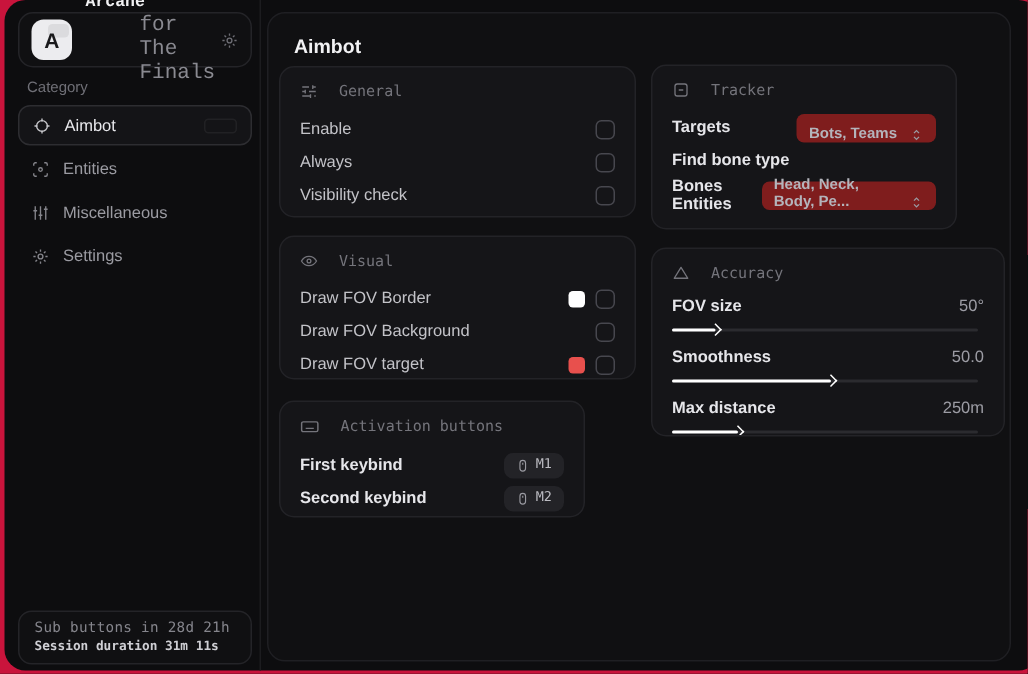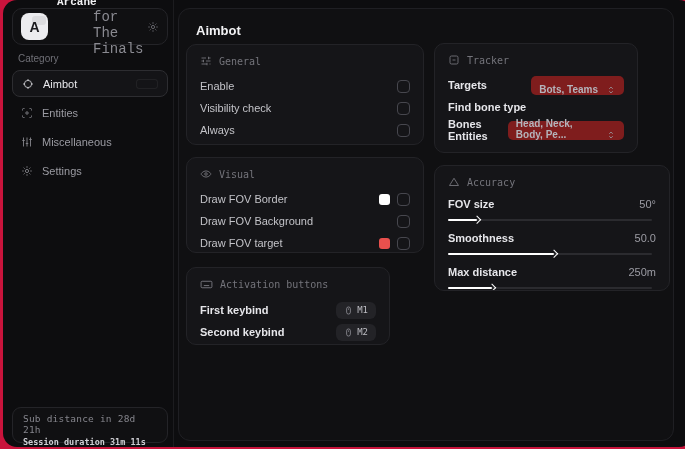--- a/index.html
+++ b/index.html
@@ -29,21 +29,21 @@
     border-radius:9px;background:#101012;box-sizing:border-box;padding:5px 10px;
     font-family:"DejaVu Sans Mono", monospace;}
   .footer-sub{font-size:9.5px;color:#85858c;letter-spacing:.2px;}
   .footer-sess{font-size:8.5px;color:#cfcfd4;font-weight:bold;margin-top:2px;}
   
   .panel{position:absolute;left:178px;top:8px;width:496px;height:433px;background:#101012;
     border:1px solid #1f1f23;border-radius:12px;box-sizing:border-box;}
   .panel-title{position:absolute;left:196px;top:14px;font-size:13px;font-weight:bold;color:#f2f2f4;}
   .card{position:absolute;background:#151518;border:1px solid #232327;border-radius:10px;
     box-sizing:border-box;padding:10px 13px;overflow:hidden;}
-  .card-head{display:flex;align-items:center;gap:7px;color:#74747b;
+  .card-head{display:flex;align-items:center;gap:14px;color:#74747b;
     font-family:"DejaVu Sans Mono", monospace;font-size:10px;margin-bottom:8px;}
   .card-head .hicon{display:flex;color:#74747b;}
   .row{display:flex;align-items:center;justify-content:space-between;min-height:22px;}
   .row-label{font-size:11px;color:#c3c3c8;}
   .row-label.strong{font-weight:bold;color:#e6e6ea;font-size:11px;}
   .controls{display:flex;align-items:center;gap:7px;}
   .checkbox{width:13px;height:13px;border:1.5px solid #47474e;border-radius:4px;box-sizing:border-box;}
   .swatch{width:11px;height:11px;border-radius:3px;}
   .keybadge{display:flex;align-items:center;gap:4px;height:17px;padding:0 8px;border-radius:6px;
     background:#232327;color:#bcbcc2;font-size:9px;font-family:"DejaVu Sans Mono", monospace;}
@@ -123,21 +123,21 @@
       <span class="nicon">
         <svg width="12" height="12" viewBox="0 0 24 24" fill="none" stroke="currentColor" stroke-width="1.8">
           <circle cx="12" cy="12" r="3.2"></circle>
           <path d="M12 2.5v3M12 18.5v3M2.5 12h3M18.5 12h3M5.3 5.3l2.1 2.1M16.6 16.6l2.1 2.1M18.7 5.3l-2.1 2.1M7.4 16.6l-2.1 2.1"></path>
         </svg>
       </span>
       <span>Settings</span>
     </div>
 
     <div class="footer-card">
-      <div class="footer-sub">Sub distance in 28d 21h</div>
+      <div class="footer-sub">Sub buttons in 28d 21h</div>
       <div class="footer-sess">Session duration 31m 11s</div>
     </div>
   </aside>
 
   <main class="panel"></main>
   <h1 class="panel-title">Aimbot</h1>
 
   <section class="card" style="left:186px;top:44px;width:238px;height:101px">
     <div class="card-head">
       <span class="hicon">
@@ -145,25 +145,25 @@
           <path d="M3 6h9M17 6h4M17 3.5v5M3 12h4M12 12h9M7 9.5v5M3 18h11M19 18h2M14 15.5v5"></path>
         </svg>
       </span>
       <span>General</span>
     </div>
     <div class="row">
       <span class="row-label">Enable</span>
       <span class="checkbox"></span>
     </div>
     <div class="row">
+      <span class="row-label">Always</span>
+      <span class="checkbox"></span>
+    </div>
+    <div class="row">
       <span class="row-label">Visibility check</span>
-      <span class="checkbox"></span>
-    </div>
-    <div class="row">
-      <span class="row-label">Always</span>
       <span class="checkbox"></span>
     </div>
   </section>
 
   <section class="card" style="left:186px;top:157px;width:238px;height:96px">
     <div class="card-head">
       <span class="hicon">
         <svg width="12" height="12" viewBox="0 0 24 24" fill="none" stroke="currentColor" stroke-width="1.8">
           <path d="M2 12s3.5-6.2 10-6.2S22 12 22 12s-3.5 6.2-10 6.2S2 12 2 12z"></path>
             <circle cx="12" cy="12" r="2.5"></circle>

